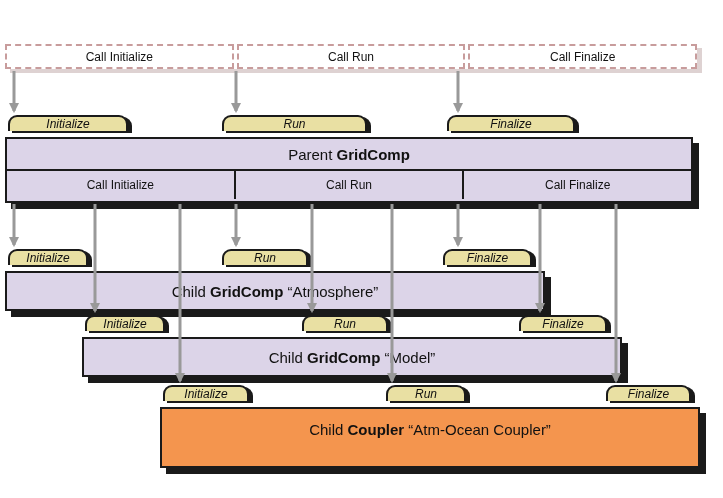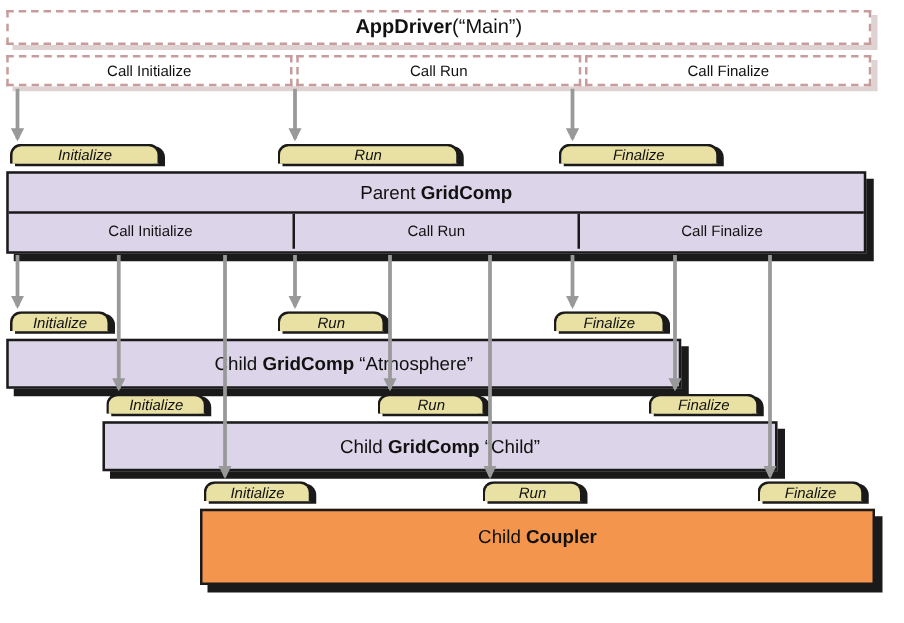--- a/index.html
+++ b/index.html
@@ -53,24 +53,20 @@
   
   .arrows { position: absolute; left: 0; top: 0; z-index: 9; pointer-events: none; }
   .arrows line { stroke: var(--arrow, #999999); stroke-width: 3; }
   .arrows .head { fill: var(--arrow, #999999); }
 </style>
 </head>
 <body>
 
 <div class="canvas">
 
-  <div class="driver-box">
-    <b>AppDriver</b>
-      <span> (“Main”)</span>
-  </div>
   <div class="driver-calls">
     <div class="driver-cell">Call Initialize</div>
     <div class="driver-cell">Call Run</div>
     <div class="driver-cell">Call Finalize</div>
   </div>
 
   <div class="tab" style="left:8px;top:115px;width:120px;z-index:1">Initialize</div>
   <div class="tab" style="left:222px;top:115px;width:145px;z-index:1">Run</div>
   <div class="tab" style="left:447px;top:115px;width:128px;z-index:1">Finalize</div>
 
@@ -92,30 +88,30 @@
     <div class="box-title child-title">
       <span>Child </span><b>GridComp</b><span> “Atmosphere”</span>
     </div>
   </div>
 
   <div class="tab" style="left:85px;top:315px;width:80px;z-index:5">Initialize</div>
   <div class="tab" style="left:302px;top:315px;width:86px;z-index:5">Run</div>
   <div class="tab" style="left:519px;top:315px;width:88px;z-index:5">Finalize</div>
   <div class="comp-box" style="left:82px;top:337px;width:540px;height:40px;z-index:6">
     <div class="box-title child-title">
-      <span>Child </span><b>GridComp</b><span> “Child”</span>
+      <span>Child </span><b>GridComp</b><span> “Model”</span>
     </div>
   </div>
 
   <div class="tab" style="left:163px;top:385px;width:86px;z-index:7">Initialize</div>
   <div class="tab" style="left:386px;top:385px;width:80px;z-index:7">Run</div>
   <div class="tab" style="left:606px;top:385px;width:85px;z-index:7">Finalize</div>
   <div class="comp-box orange" style="left:160px;top:407px;width:540px;height:61px;z-index:8">
     <div class="box-title coupler-title">
-      <span>Child </span><b>Coupler</b>
+      <span>Child </span><b>Coupler</b><span> “Atm-Ocean Coupler”</span>
     </div>
   </div>
 
   <svg class="arrows" width="723" height="498" viewBox="0 0 723 498">
     <defs>
       <marker id="ah" viewBox="0 0 10 10" refX="8" refY="5" markerWidth="3.5" markerHeight="3.5" orient="auto">
         <path class="head" d="M0,0 L10,5 L0,10 z"></path>
       </marker>
     </defs>
 

